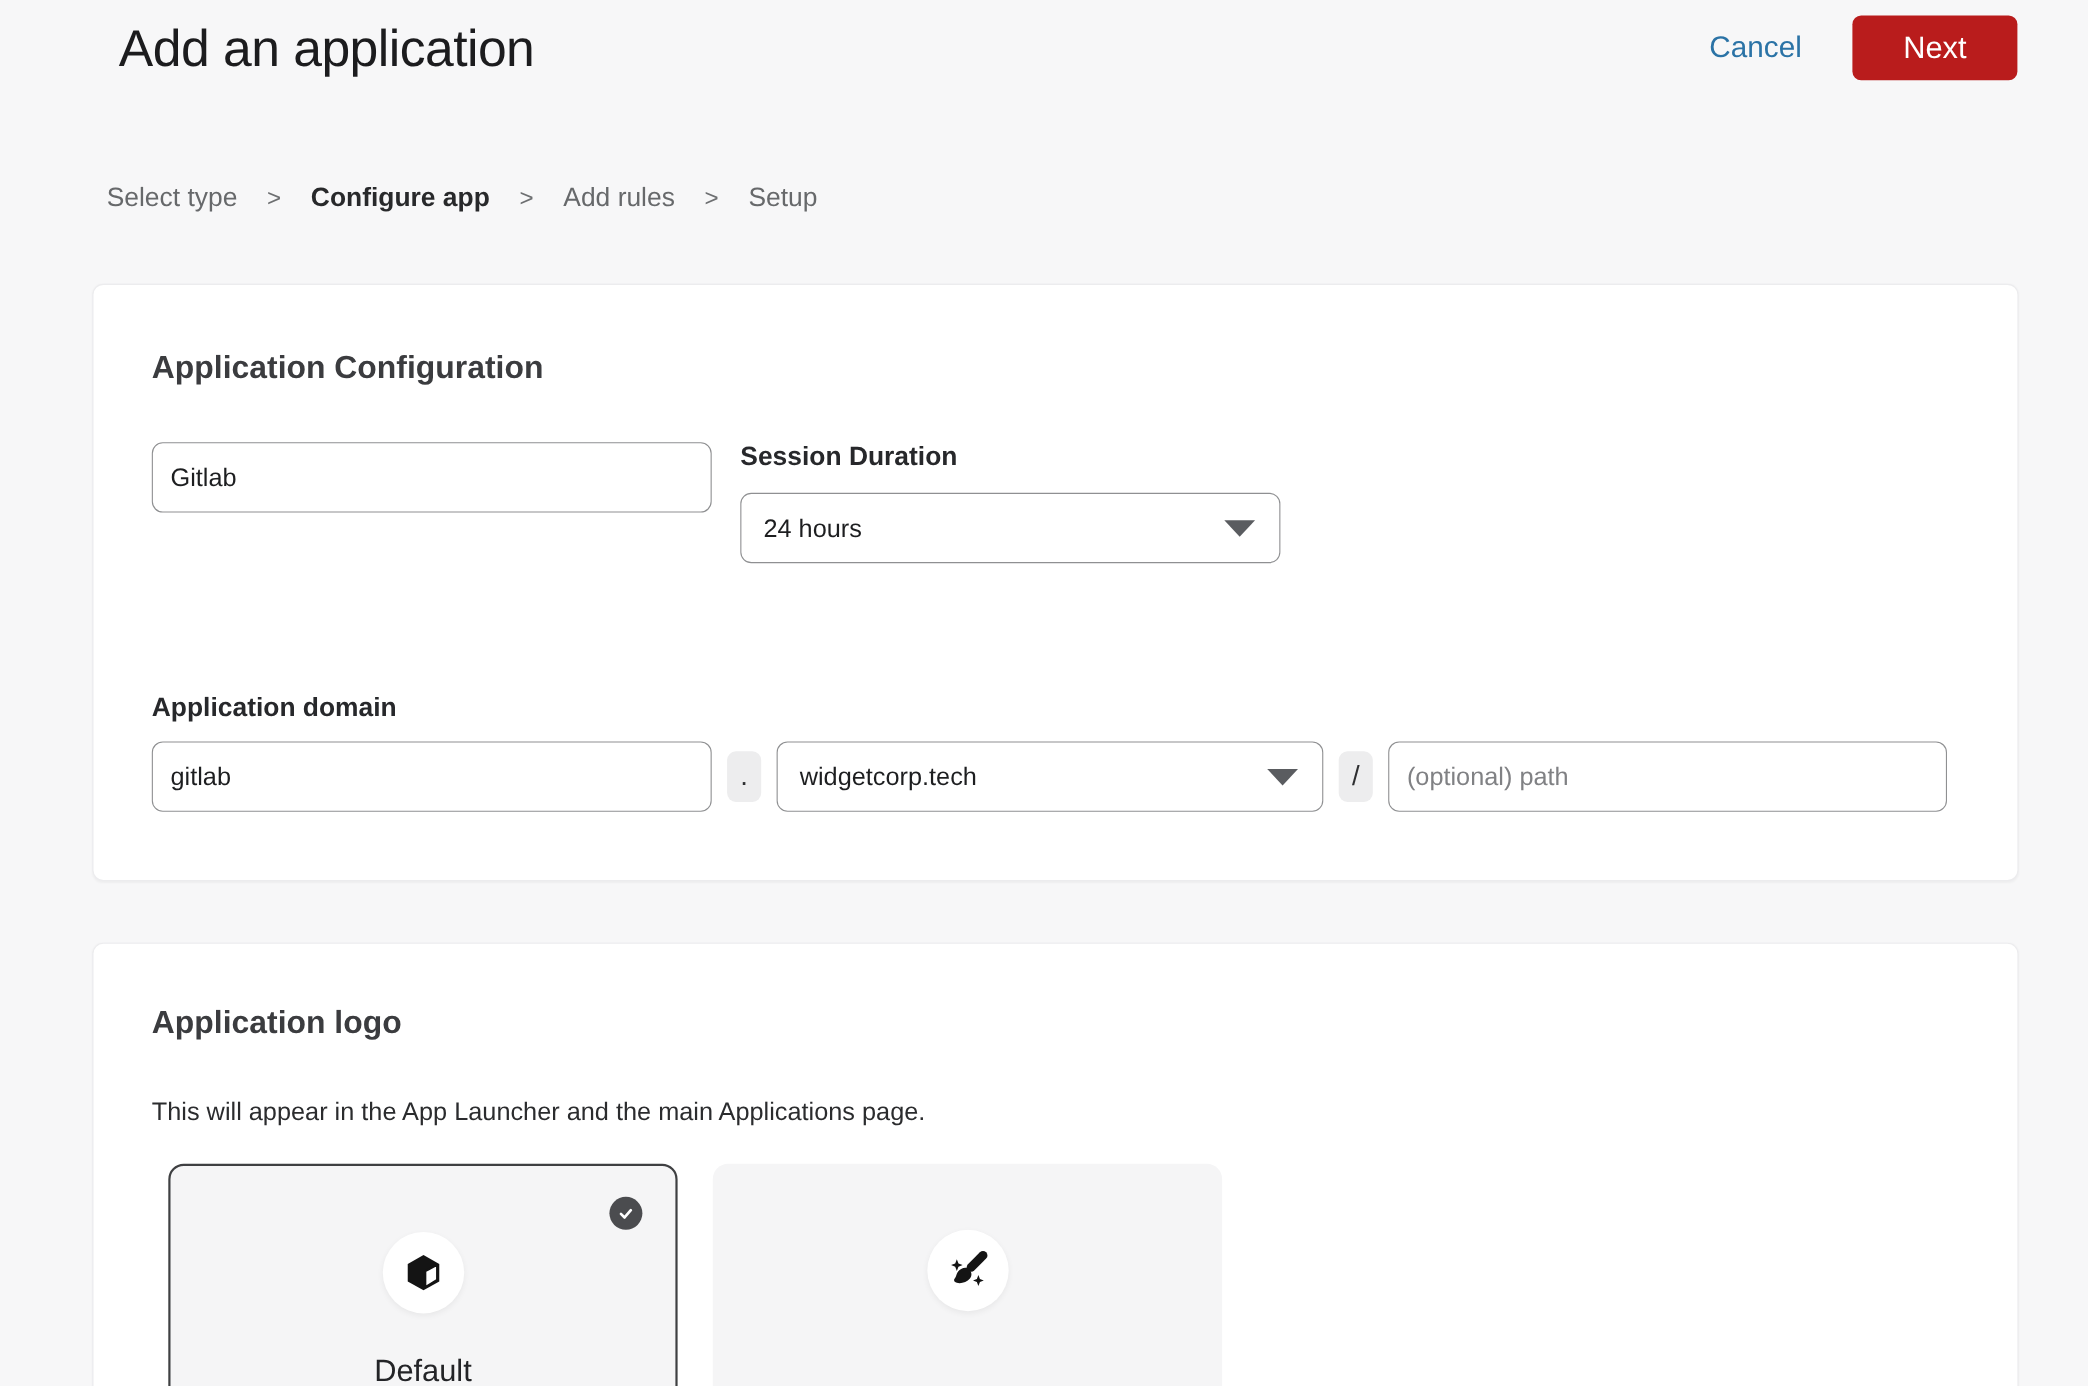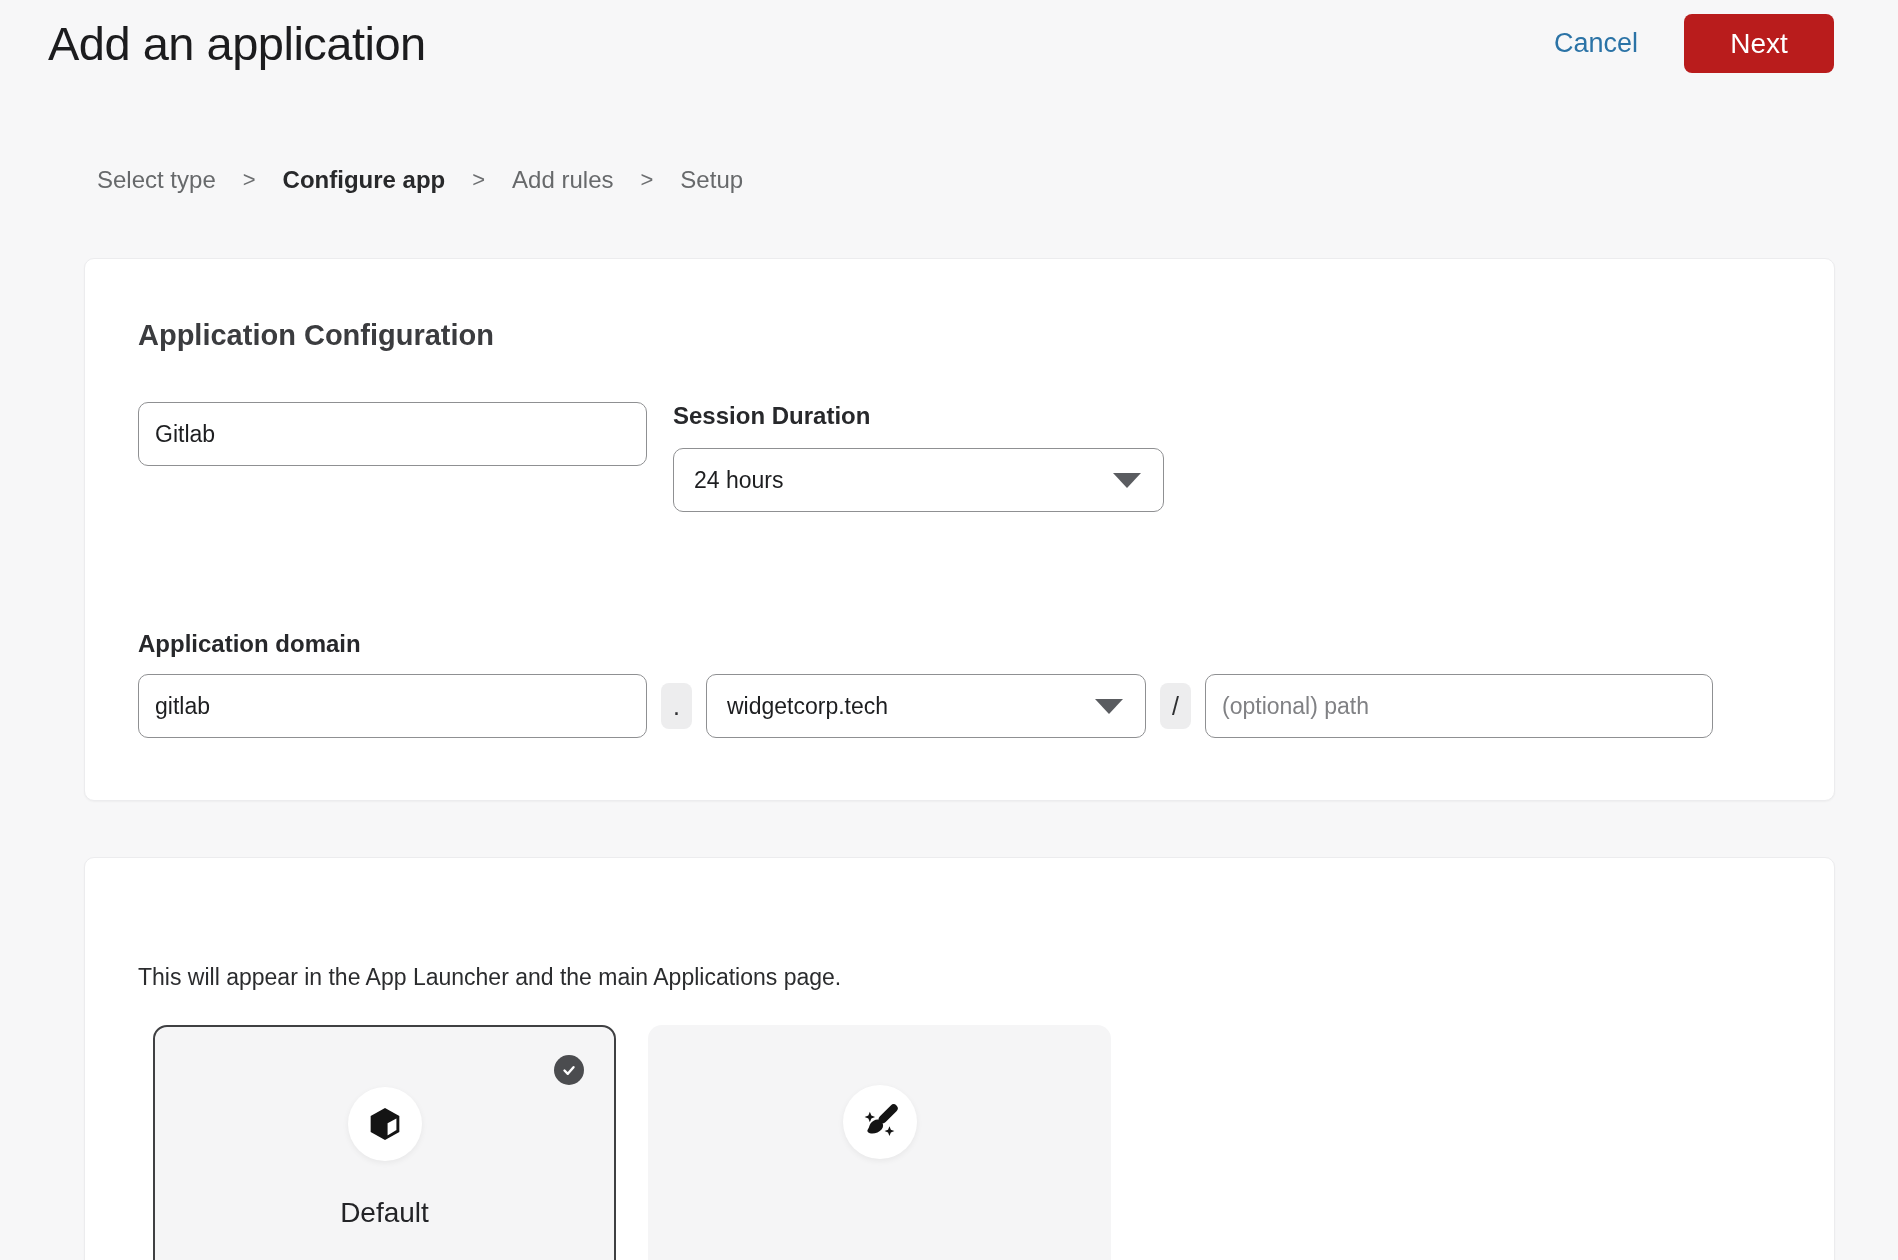--- a/index.html
+++ b/index.html
@@ -9,21 +9,21 @@
     background: #f7f7f8;
     font-family: "Liberation Sans", sans-serif;
     color: #1d1e20;
   }
 
   
   .page-header {
     display: flex;
     justify-content: space-between;
     align-items: center;
-    padding: 14px 64px 0 48px;
+    padding: 14px 64px 0 108px;
   }
   .page-title {
     font-size: 47px;
     font-weight: 300;
     letter-spacing: -0.5px;
     color: #1c1c1e;
   }
   .header-actions { display: flex; align-items: center; gap: 46px; }
   .cancel-link {
     font-size: 27px;
@@ -130,21 +130,21 @@
     background: #ededee;
     border-radius: 8px;
     display: flex;
     align-items: center;
     justify-content: center;
     font-size: 25px;
     color: #2e2f31;
     flex: none;
   }
   .w-subdomain { width: 509px; flex: none; }
-  .w-domain { width: 440px; flex: none; }
+  .w-domain { width: 497px; flex: none; }
   .w-path { width: 508px; flex: none; }
 
   
   .logo-desc {
     margin-top: 50px;
     font-size: 23px;
     color: #2b2c2e;
   }
   .logo-tiles { display: flex; gap: 32px; margin-top: 34px; margin-left: 15px; }
   .logo-tile {
@@ -228,20 +228,21 @@
       <div class="select-box w-domain">
         <span>widgetcorp.tech</span>
         <span class="caret-down"></span>
       </div>
       <span class="sep-box">/</span>
       <input class="text-input w-path" type="text" placeholder="(optional) path" style="">
     </div>
   </section>
 
   <section class="card card-2">
+    <h2 class="card-heading">Application logo</h2>
     <p class="logo-desc">This will appear in the App Launcher and the main Applications page.</p>
 
     <div class="logo-tiles">
 
       <div class="logo-tile selected">
         <span class="check-badge">
           <svg width="20" height="20" viewBox="0 0 20 20">
             <polyline points="5.5,10.5 8.8,13.8 14.5,7.2" fill="none" stroke="#ffffff" stroke-width="2.4" stroke-linecap="round" stroke-linejoin="round"></polyline>
           </svg>
         </span>

